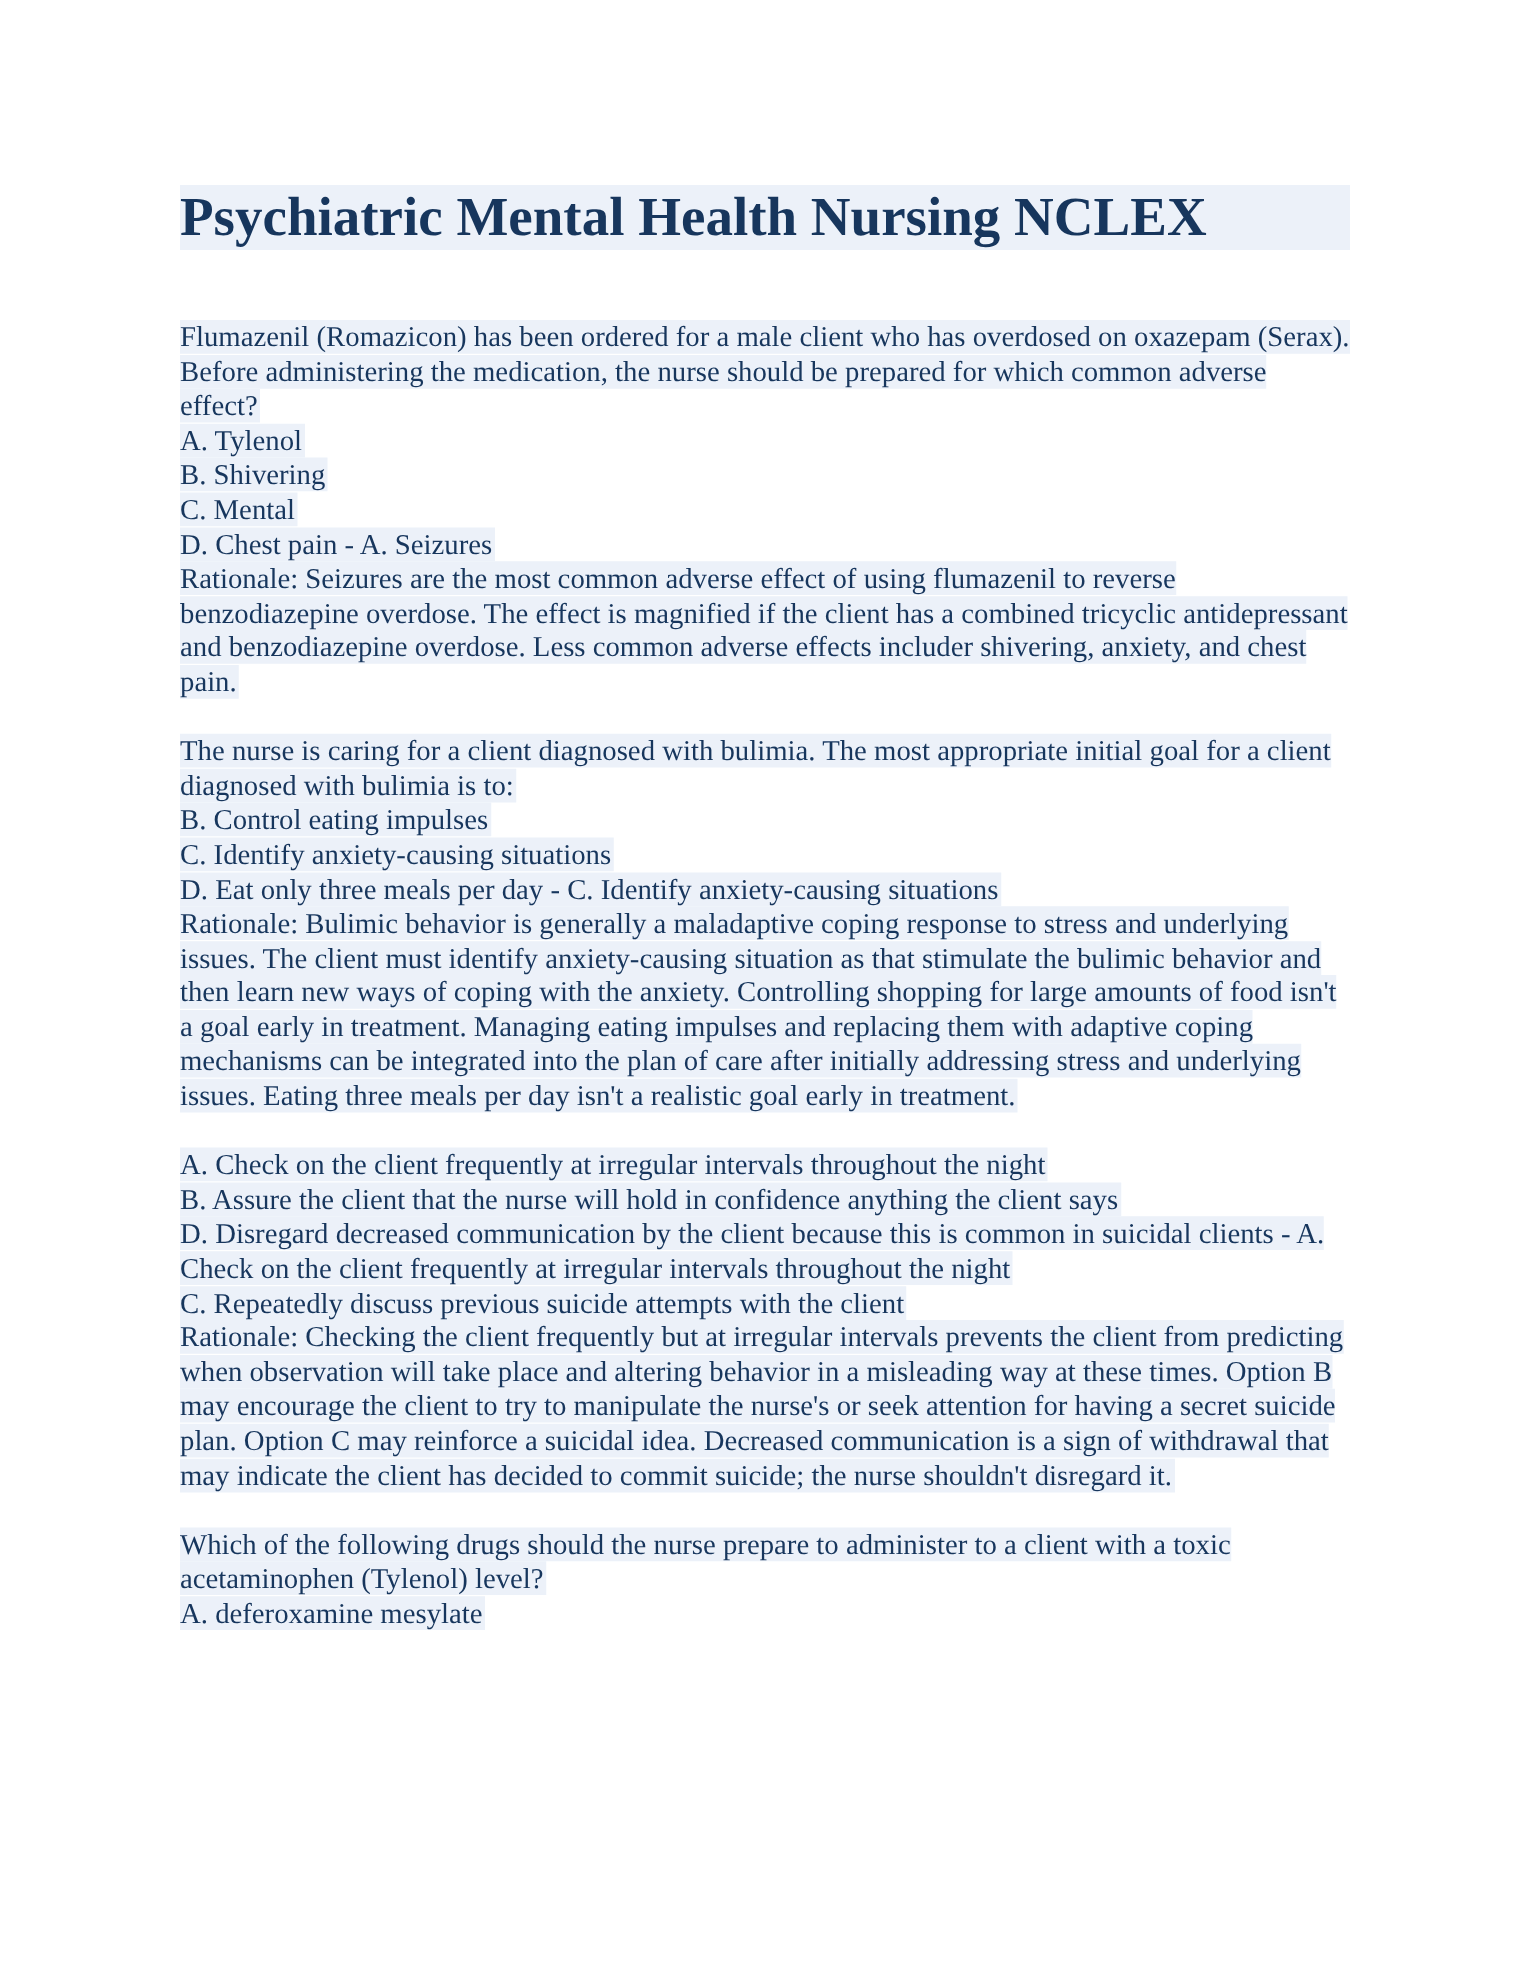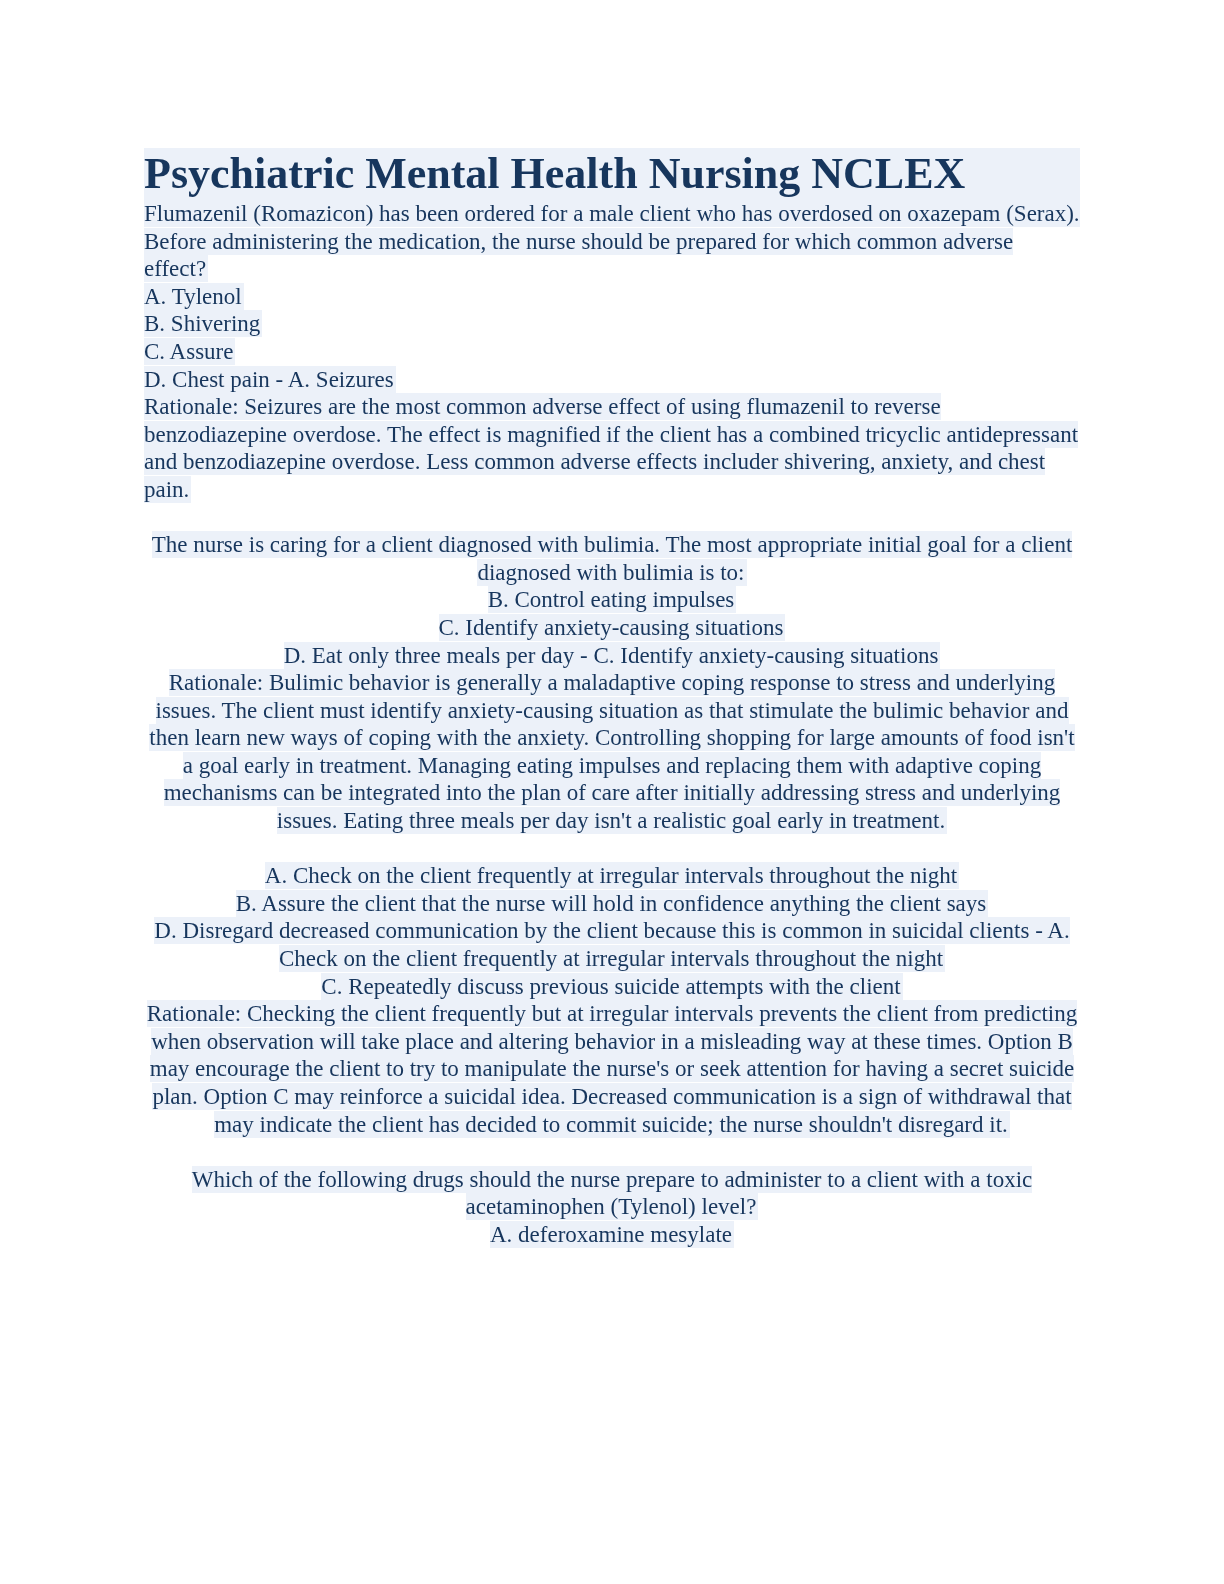--- a/index.html
+++ b/index.html
@@ -25,46 +25,46 @@
     font-weight: bold;
     font-size: 44px;
     line-height: 52px;
     color: var(--text-color);
     background: var(--highlight-color);
     width: 100%;
     letter-spacing: 0px;
     white-space: nowrap;
   }
   .content {
+    margin-top: 56px;
     font-size: 23px;
     line-height: 27.6px;
   }
   .section + .section {
     margin-top: 27.6px;
-    text-align: center;
   }
   .line {
     min-height: 27.6px;
   }
   .hl {
     background: var(--highlight-color);
     padding: 1px 2px 1px 0;
   }
 </style>
 </head>
 <body>
 
 <div class="page">
   <h1 class="title">Psychiatric Mental Health Nursing NCLEX</h1>
   <div class="content" id="sections-container">
       <div class="section">
         <div class="line"><span class="hl">Flumazenil (Romazicon) has been ordered for a male client who has overdosed on oxazepam (Serax). Before administering the medication, the nurse should be prepared for which common adverse effect?</span></div>
         <div class="line"><span class="hl">A. Tylenol</span></div>
         <div class="line"><span class="hl">B. Shivering</span></div>
-        <div class="line"><span class="hl">C. Assure</span></div>
+        <div class="line"><span class="hl">C. Mental</span></div>
         <div class="line"><span class="hl">D. Chest pain - A. Seizures</span></div>
         <div class="line"><span class="hl">Rationale: Seizures are the most common adverse effect of using flumazenil to reverse benzodiazepine overdose. The effect is magnified if the client has a combined tricyclic antidepressant and benzodiazepine overdose. Less common adverse effects includer shivering, anxiety, and chest pain.</span></div>
       </div>
       <div class="section">
         <div class="line"><span class="hl">The nurse is caring for a client diagnosed with bulimia. The most appropriate initial goal for a client diagnosed with bulimia is to:</span></div>
         <div class="line"><span class="hl">B. Control eating impulses</span></div>
         <div class="line"><span class="hl">C. Identify anxiety-causing situations</span></div>
         <div class="line"><span class="hl">D. Eat only three meals per day - C. Identify anxiety-causing situations</span></div>
         <div class="line"><span class="hl">Rationale: Bulimic behavior is generally a maladaptive coping response to stress and underlying issues. The client must identify anxiety-causing situation as that stimulate the bulimic behavior and then learn new ways of coping with the anxiety. Controlling shopping for large amounts of food isn't a goal early in treatment. Managing eating impulses and replacing them with adaptive coping mechanisms can be integrated into the plan of care after initially addressing stress and underlying issues. Eating three meals per day isn't a realistic goal early in treatment.</span></div>
       </div>

